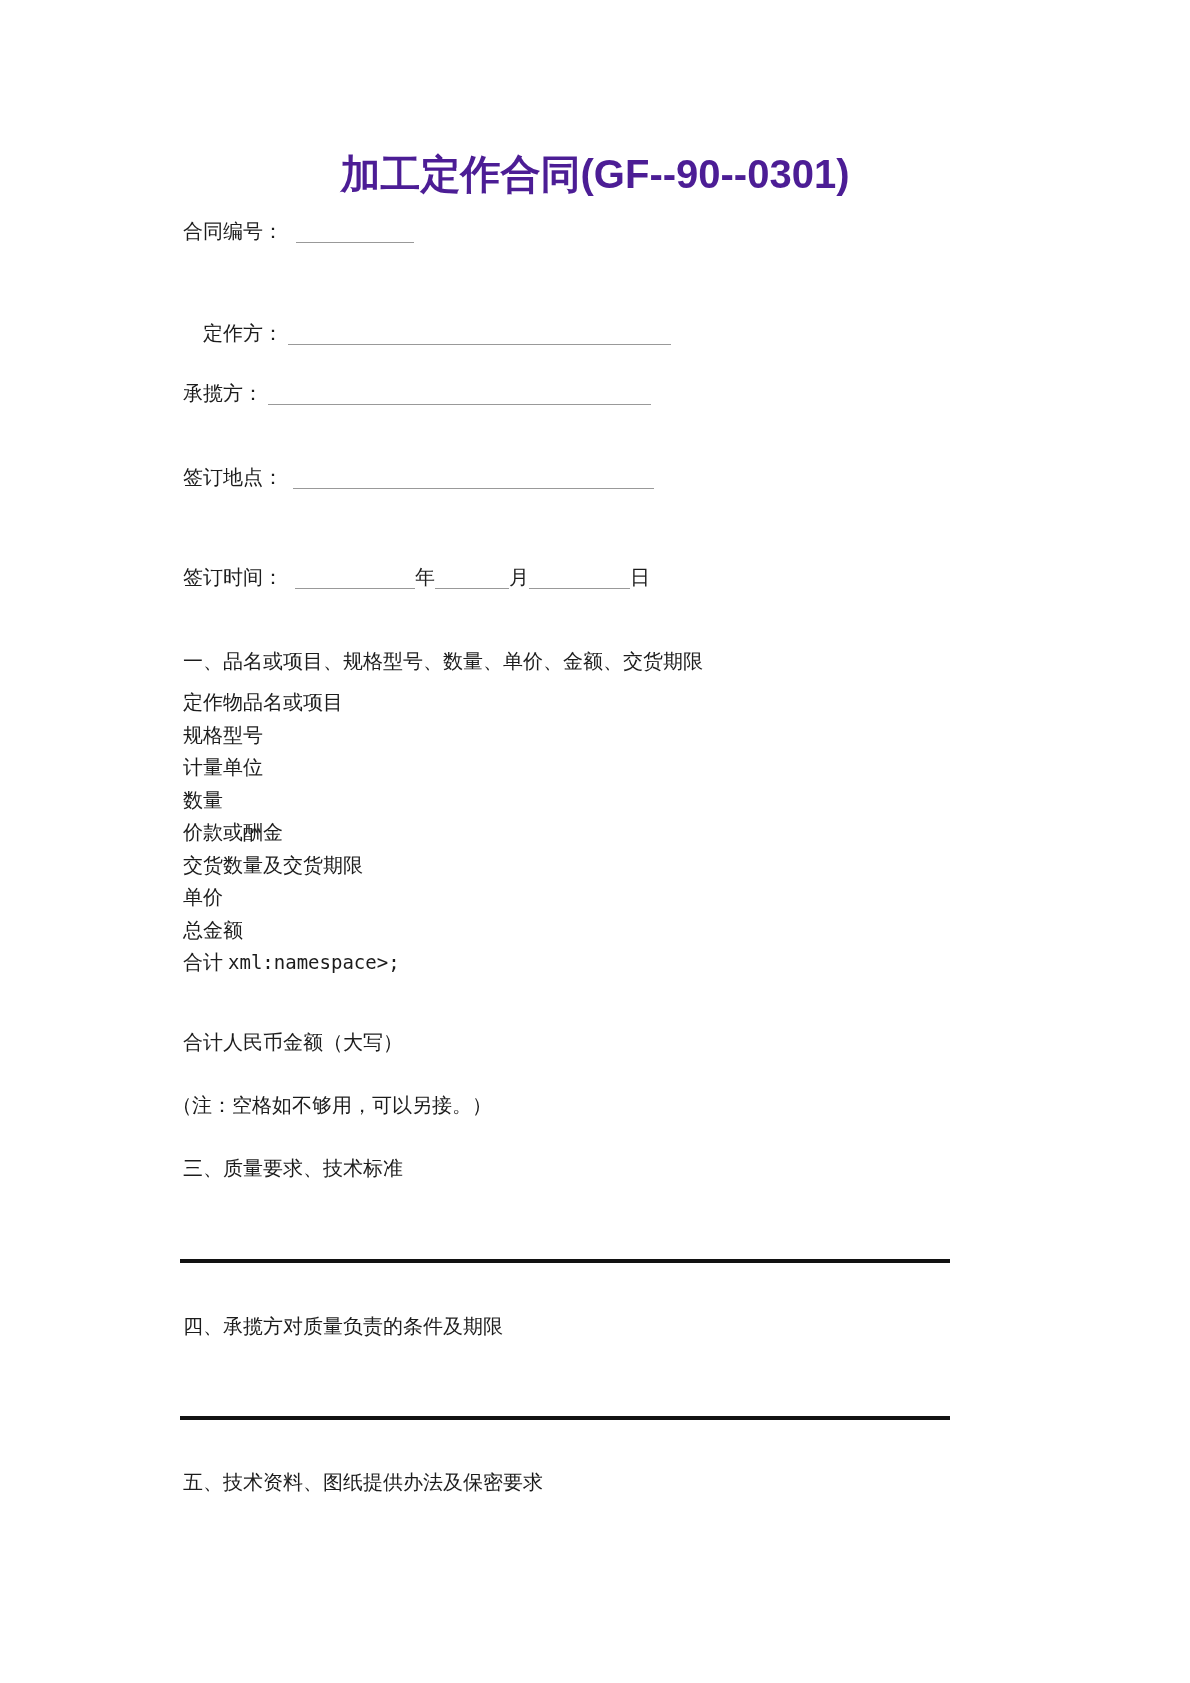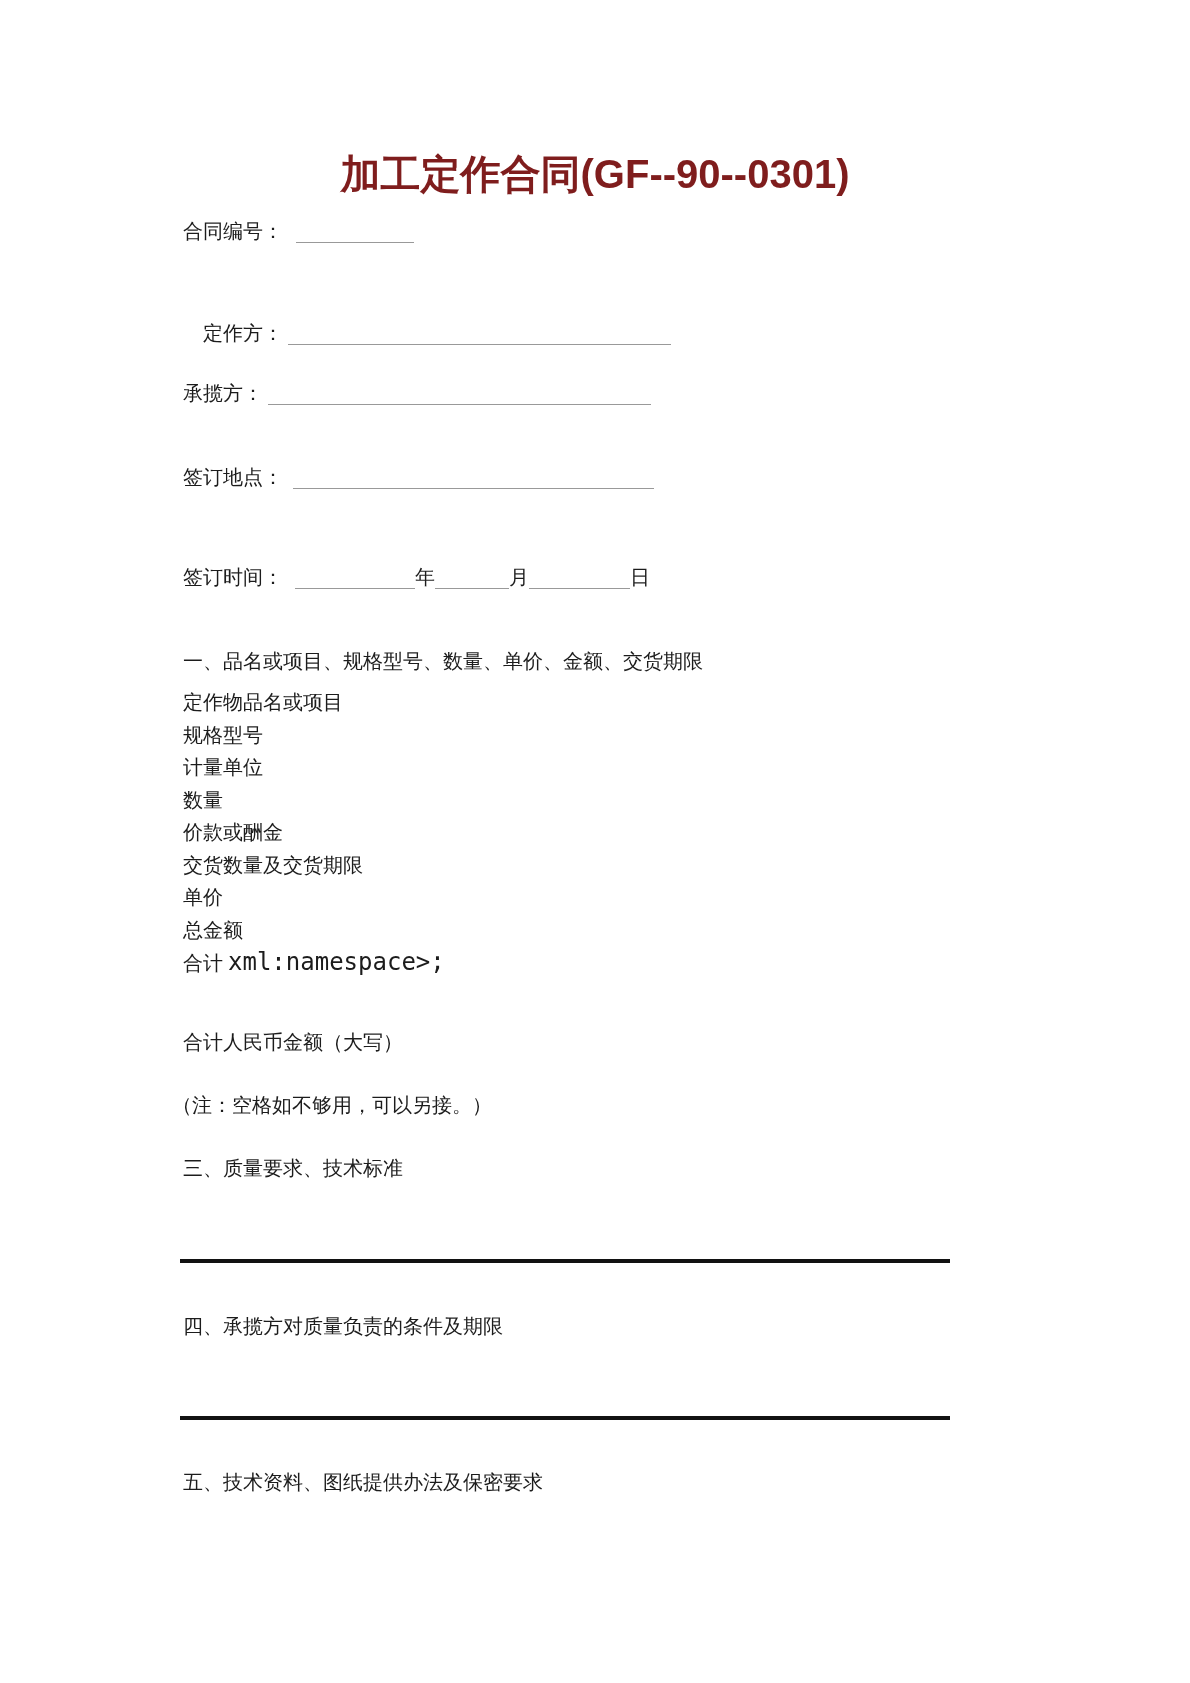--- a/index.html
+++ b/index.html
@@ -11,37 +11,37 @@
     color:#1c1c1c;
     font-size:20px;
     overflow:hidden;
   }
   .abs{position:absolute;left:183px;white-space:nowrap;line-height:26px;}
   .doc-title{
     left:0;width:1190px;top:150px;
     text-align:center;
     font-family:"Liberation Sans","DejaVu Sans",sans-serif;
     font-weight:700;font-size:40px;line-height:48px;
-    color:#7f1d1d;
+    color:#4c1d95;
     letter-spacing:0;
   }
   .blank{
     display:inline-block;
     border-bottom:1px solid #999999;
     vertical-align:-5px;
     height:14px;
   }
   .blank.w-contract{width:118px;margin-left:13px;}
   .blank.w-party{width:383px;margin-left:5px;}
   .blank.w-place{width:361px;margin-left:10px;}
   .blank.w-time1{width:120px;margin-left:12px;}
   .blank.w-time2{width:74px;}
   .blank.w-time3{width:101px;}
   .list-block{line-height:32.5px;}
-  .mono{font-family:"DejaVu Sans Mono","Liberation Mono",monospace;font-size:24px;margin-top:10px;}
+  .mono{font-family:"DejaVu Sans Mono","Liberation Mono",monospace;font-size:19px;margin-top:10px;}
   .thick-line{
     position:absolute;left:180px;width:770px;height:4px;
     background:#121212;
   }
 </style>
 </head>
 <body>
 
 <div class="page">
 

